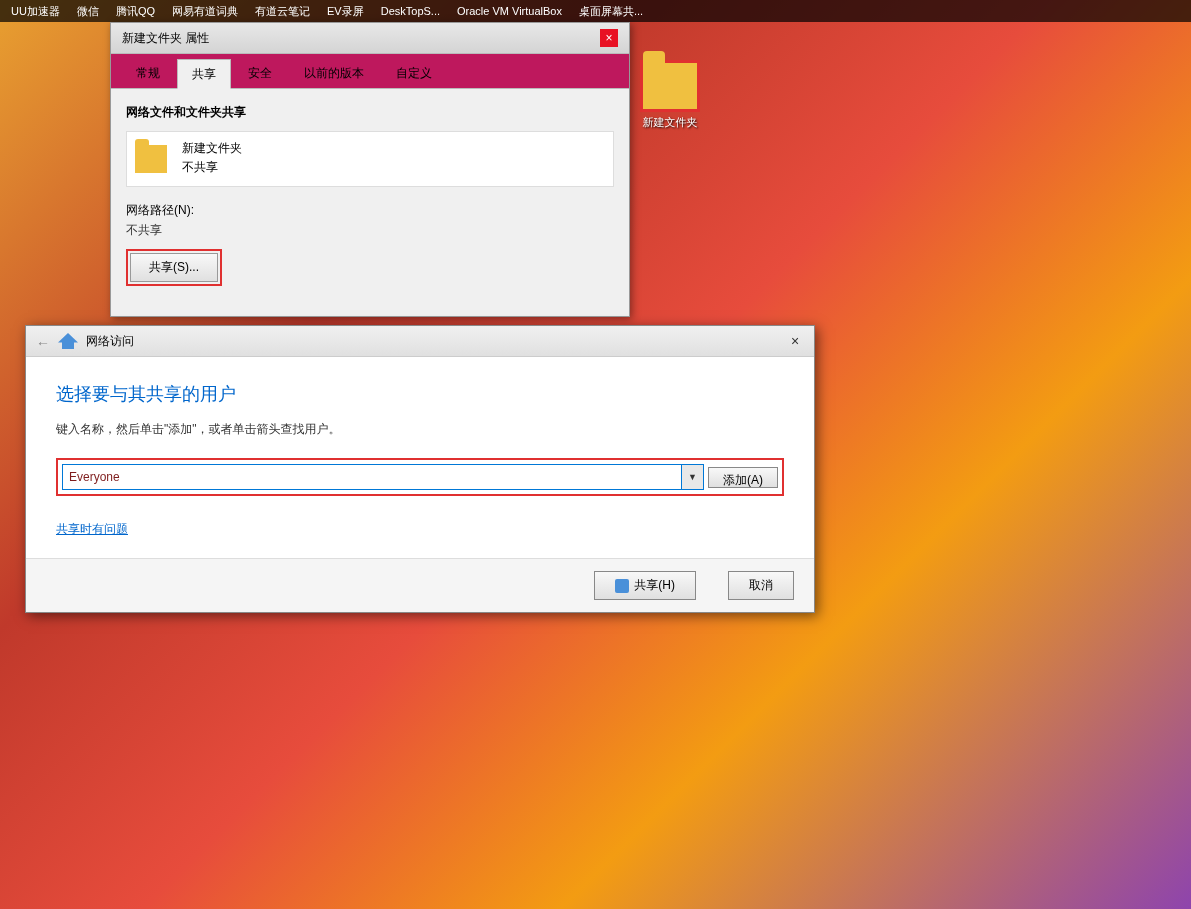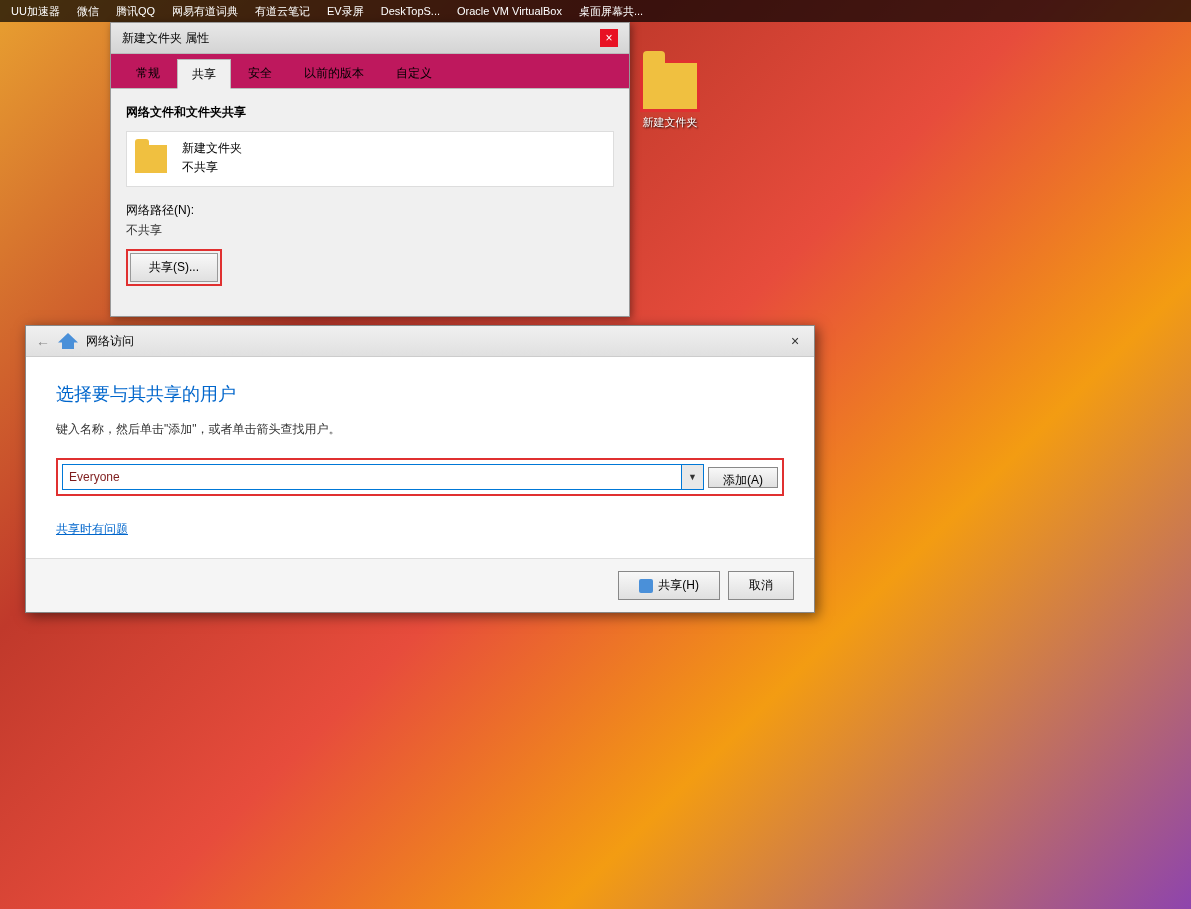--- a/index.html
+++ b/index.html
@@ -329,20 +329,21 @@
     }
     .footer-btn {
       padding: 5px 20px;
       font-size: 12px;
       border: 1px solid #888;
       background: linear-gradient(to bottom, #f8f8f8, #e0e0e0);
       cursor: pointer;
       display: flex;
       align-items: center;
       gap: 5px;
+      margin-left: 24px;
     }
     .share-footer-icon {
       display: inline-block;
       width: 14px; height: 14px;
       background: #4a90d9;
       border-radius: 2px;
     }
 
     
     .desktop-folder {

